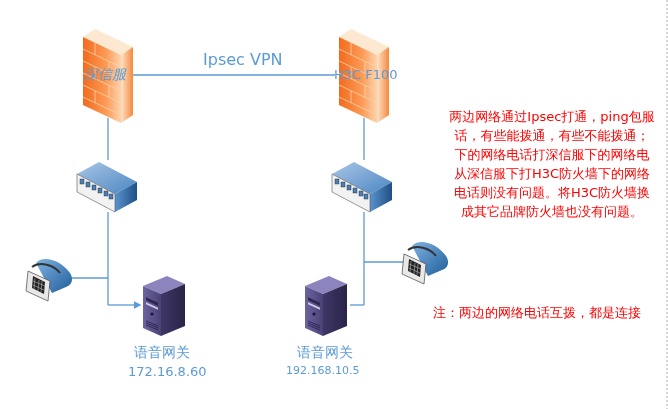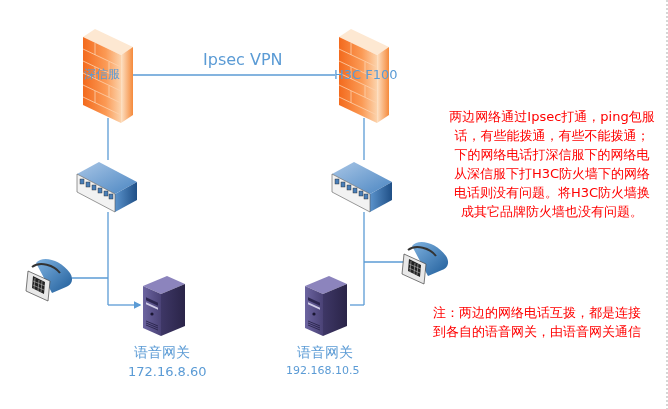--- a/index.html
+++ b/index.html
@@ -177,35 +177,34 @@
     <circle cx="9" cy="38" r="1.6" fill="#1a1633"></circle>
     <g stroke="#231e42" stroke-width="0.8">
       <line x1="3" y1="45" x2="15" y2="50"></line>
       <line x1="3" y1="47" x2="15" y2="52"></line>
       <line x1="3" y1="49" x2="15" y2="54"></line>
     </g>
   </g>
 </svg>
 
 <div class="lbl-blue" style="left:203px; top:50px; font-size:16px;">Ipsec VPN</div>
-<div class="lbl-blue" style="left:84px; top:66px; font-size:12px;">深信服</div>
+<div class="lbl-blue" style="left:84px; top:66px; font-size:14px;font-style:italic;">深信服</div>
 <div class="lbl-blue" style="left:334px; top:67px; font-size:13px;">H3C F100</div>
 
 <div class="lbl-blue" style="left:134px; top:344px; font-size:14px;">语音网关</div>
 <div class="lbl-blue" style="left:128px; top:364px; font-size:13px;">172.16.8.60</div>
 <div class="lbl-blue" style="left:297px; top:344px; font-size:14px;">语音网关</div>
 <div class="lbl-blue" style="left:286px; top:364px; font-size:11px;">192.168.10.5</div>
 
 <div class="note" style="left:432px; top:88px; width:240px;margin-top:19px;">
   <div>两边网络通过Ipsec打通，ping包服</div>
   <div>话，有些能拨通，有些不能拨通；</div>
   <div>下的网络电话打深信服下的网络电</div>
   <div>从深信服下打H3C防火墙下的网络</div>
   <div>电话则没有问题。将H3C防火墙换</div>
   <div>成其它品牌防火墙也没有问题。</div>
 </div>
 
 <div class="note" style="left:408px; top:303px; width:258px;">
   <div>注：两边的网络电话互拨，都是连接</div>
-  <div>到各自的语音网关，由语音网关通信</div>
 </div>
 
 <div class="edge-border"></div>
 
 </body></html>

